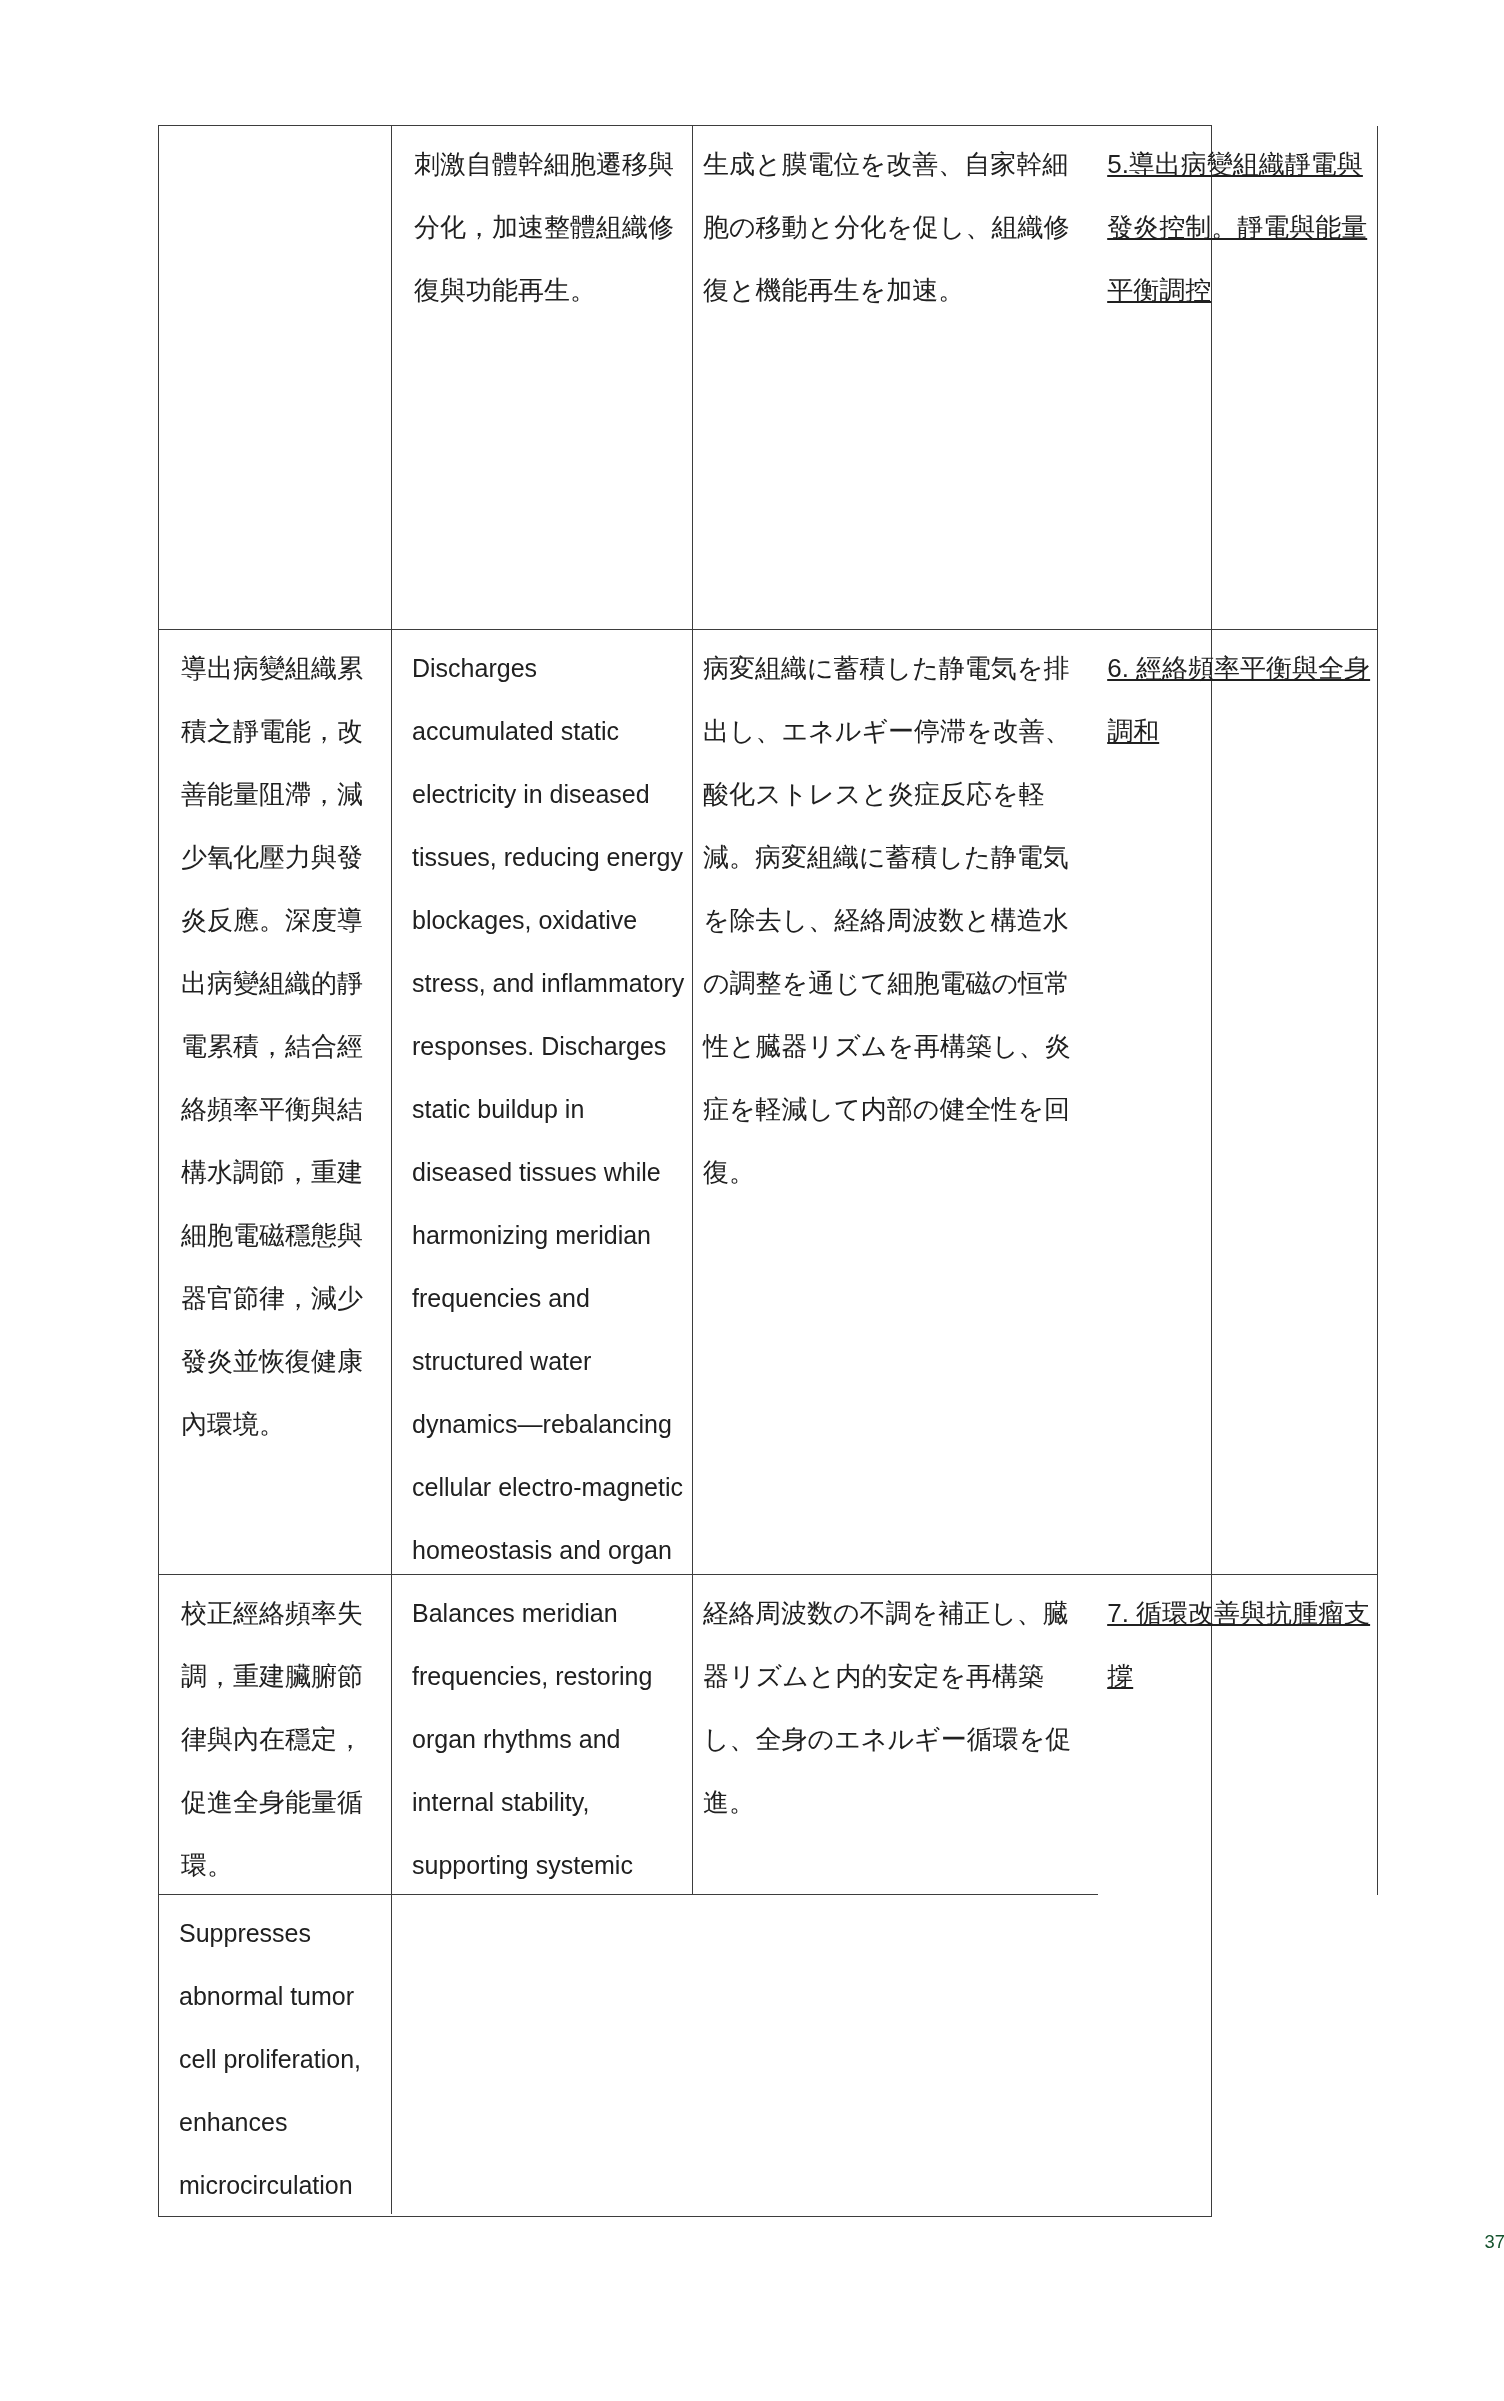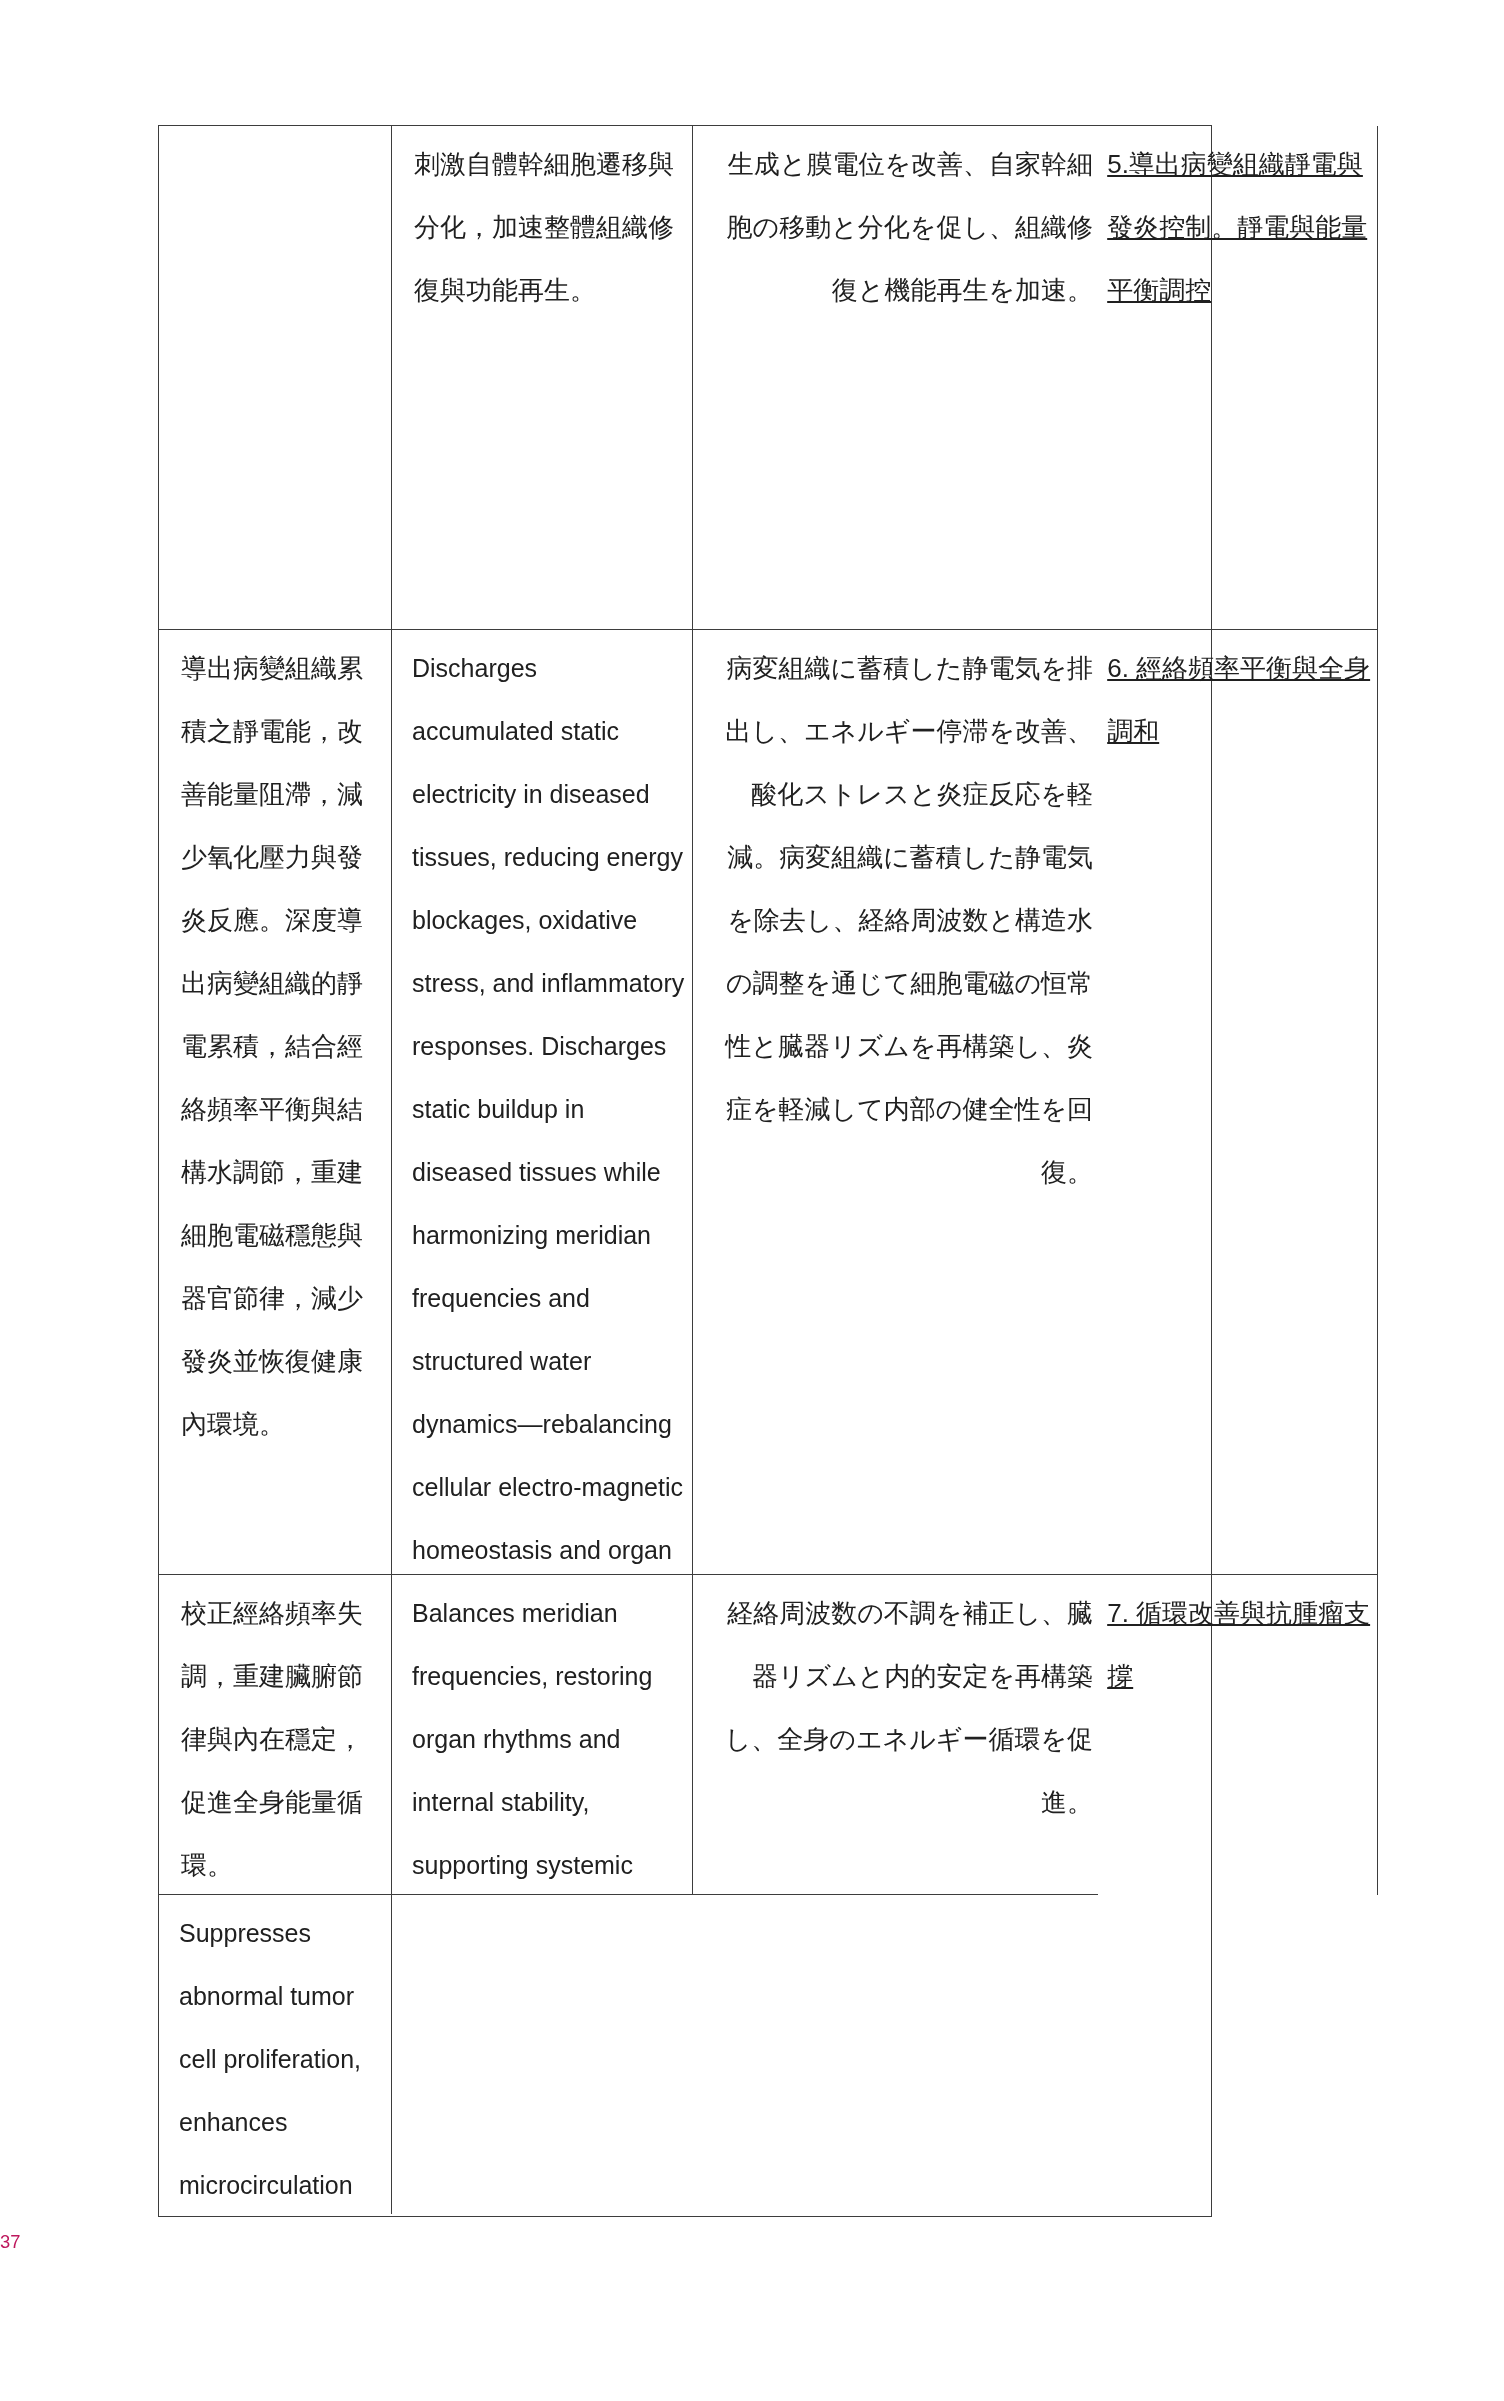--- a/index.html
+++ b/index.html
@@ -40,30 +40,30 @@
     line-height: 63px;
     text-align: left;
     word-break: normal;
     overflow-wrap: break-word;
   }
   .cell.last-col { border-right: none; }
   .cell.last-row { border-bottom: none; }
   .c1 { padding: 6.7px 6.7px 0 9.2px; text-decoration: underline; }
   .c2 { padding: 6.7px 8.3px 0 22px; }
   .c3 { padding: 6.7px 6.7px 0 20px; font-size: 25px; }
-  .c4 { padding: 6.7px 5px 0 10px; text-align: right; }
+  .c4 { padding: 6.7px 5px 0 10px; }
   .page-number {
     position: absolute;
     top: 2229px;
     left: 0;
     width: 100%;
-    text-align: left;
+    text-align: right;
     font-size: 18.4px;
     line-height: 25px;
-    color: #be185d;
+    color: #14532d;
   }
 </style>
 </head>
 <body>
 
 <div class="sheet">
 
   <div class="doc-table">
 
     <div class="cell c1"></div>

